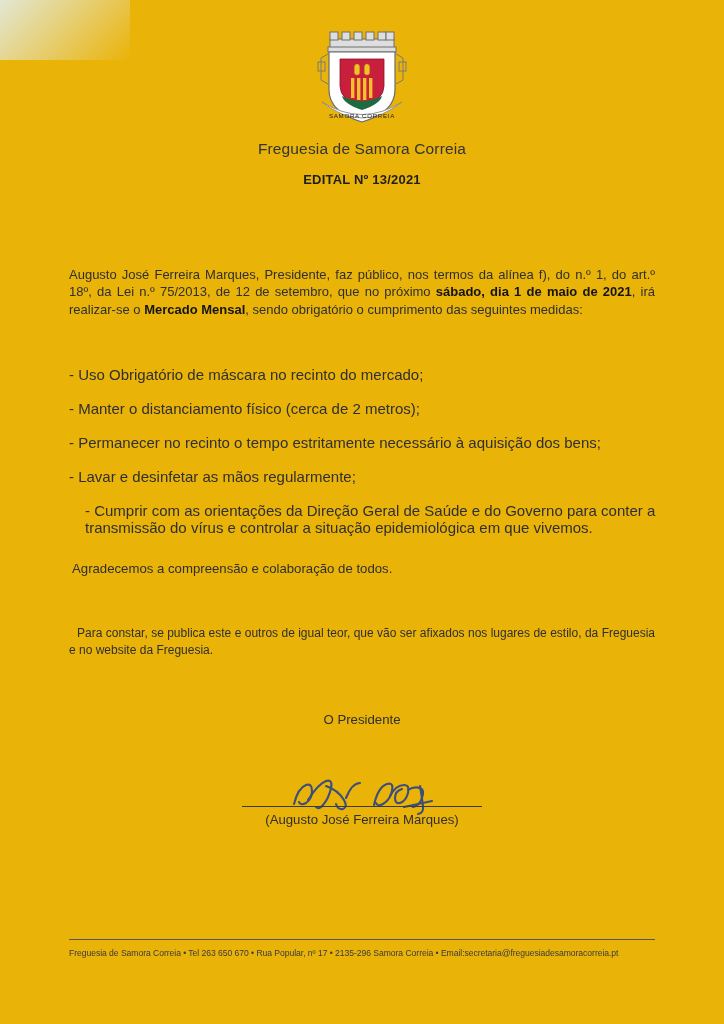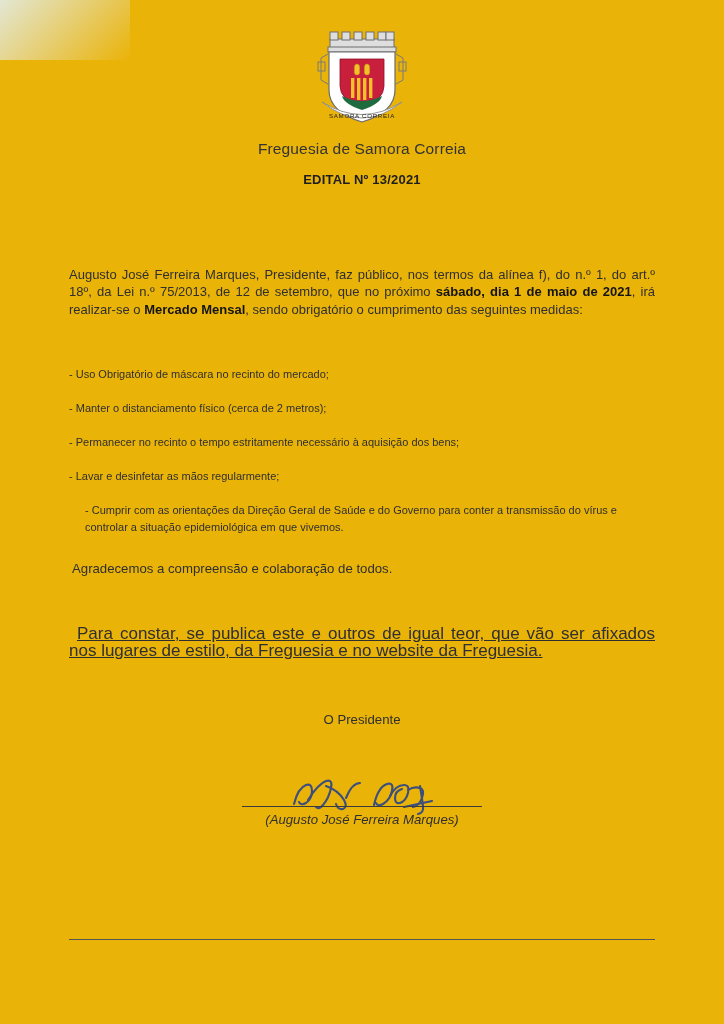--- a/index.html
+++ b/index.html
@@ -84,21 +84,21 @@
   }
   .para b { font-weight: bold; color: #141414; }
 
   .measures {
     position: absolute;
     left: 69px;
     top: 366px;
     width: 590px;
   }
   .measure {
-    font-size: 11px;
+    font-size: 15px;
     line-height: 17.4px;
     color: #2f2f2f;
     margin: 0 0 16.5px 0;
   }
   .measure.last { margin-bottom: 0; margin-left: 16px; }
 
   .thanks {
     position: absolute;
     left: 72px;
     top: 560px;
@@ -106,25 +106,24 @@
     font-size: 13.2px;
     line-height: 17.4px;
     color: #2f2f2f;
   }
 
   .closing {
     position: absolute;
     left: 69px;
     top: 625px;
     width: 586px;
-    font-size: 17px;
+    font-size: 12px;
     line-height: 17.4px;
     text-align: justify;
     color: #2f2f2f;
-    text-decoration: underline;
   }
   .closing .indent { padding-left: 8px; }
 
   
   .sign-place {
     position: absolute;
     left: 0;
     top: 710px;
     width: 724px;
     text-align: center;
@@ -155,21 +154,20 @@
     background: #3b3b3b;
   }
   .sig-name {
     position: absolute;
     left: 0;
     top: 36px;
     width: 724px;
     text-align: center;
     font-size: 13.2px;
     color: #2f2f2f;
-    font-style: italic;
   }
 
   
   .footer-rule {
     position: absolute;
     left: 69px;
     top: 939px;
     width: 586px;
     height: 1px;
     background: #555555;
@@ -277,14 +275,15 @@
           <path d="M134 12 Q136 24 137 32 Q138 39 132 40"></path>
           <path d="M118 33 Q132 30 146 27"></path>
         </g>
       </svg>
     </span>
     <div class="sig-line"></div>
     <div class="sig-name">(Augusto José Ferreira Marques)</div>
   </div>
 
   <div class="footer-rule"></div>
+  <div class="footer-text">Freguesia de Samora Correia • Tel 263 650 670 • Rua Popular, nº 17 • 2135-296 Samora Correia • Email:secretaria@freguesiadesamoracorreia.pt</div>
 
 </div>
 
 </body></html>

